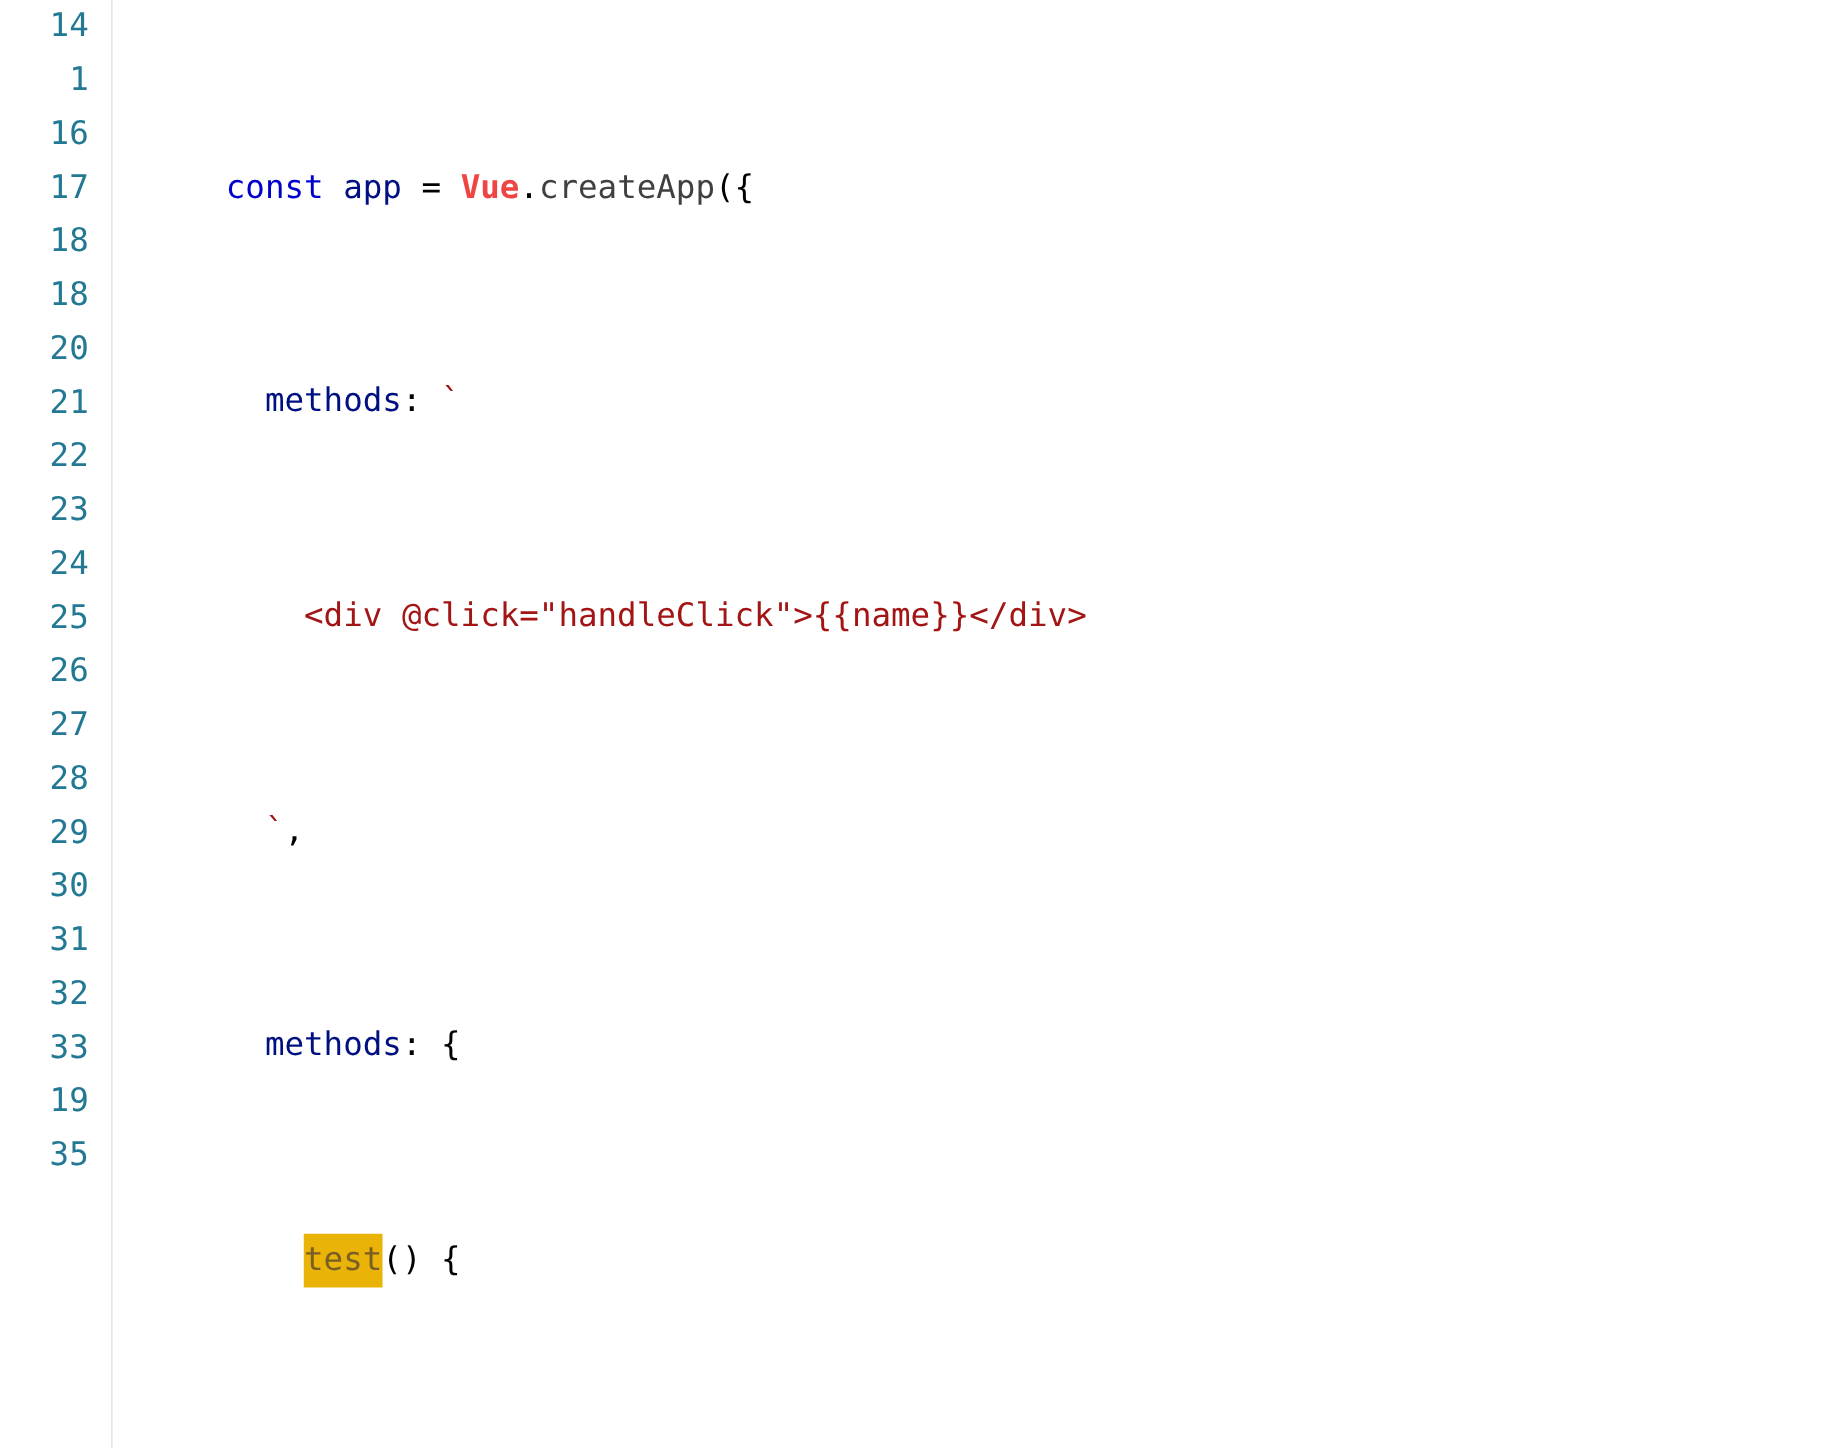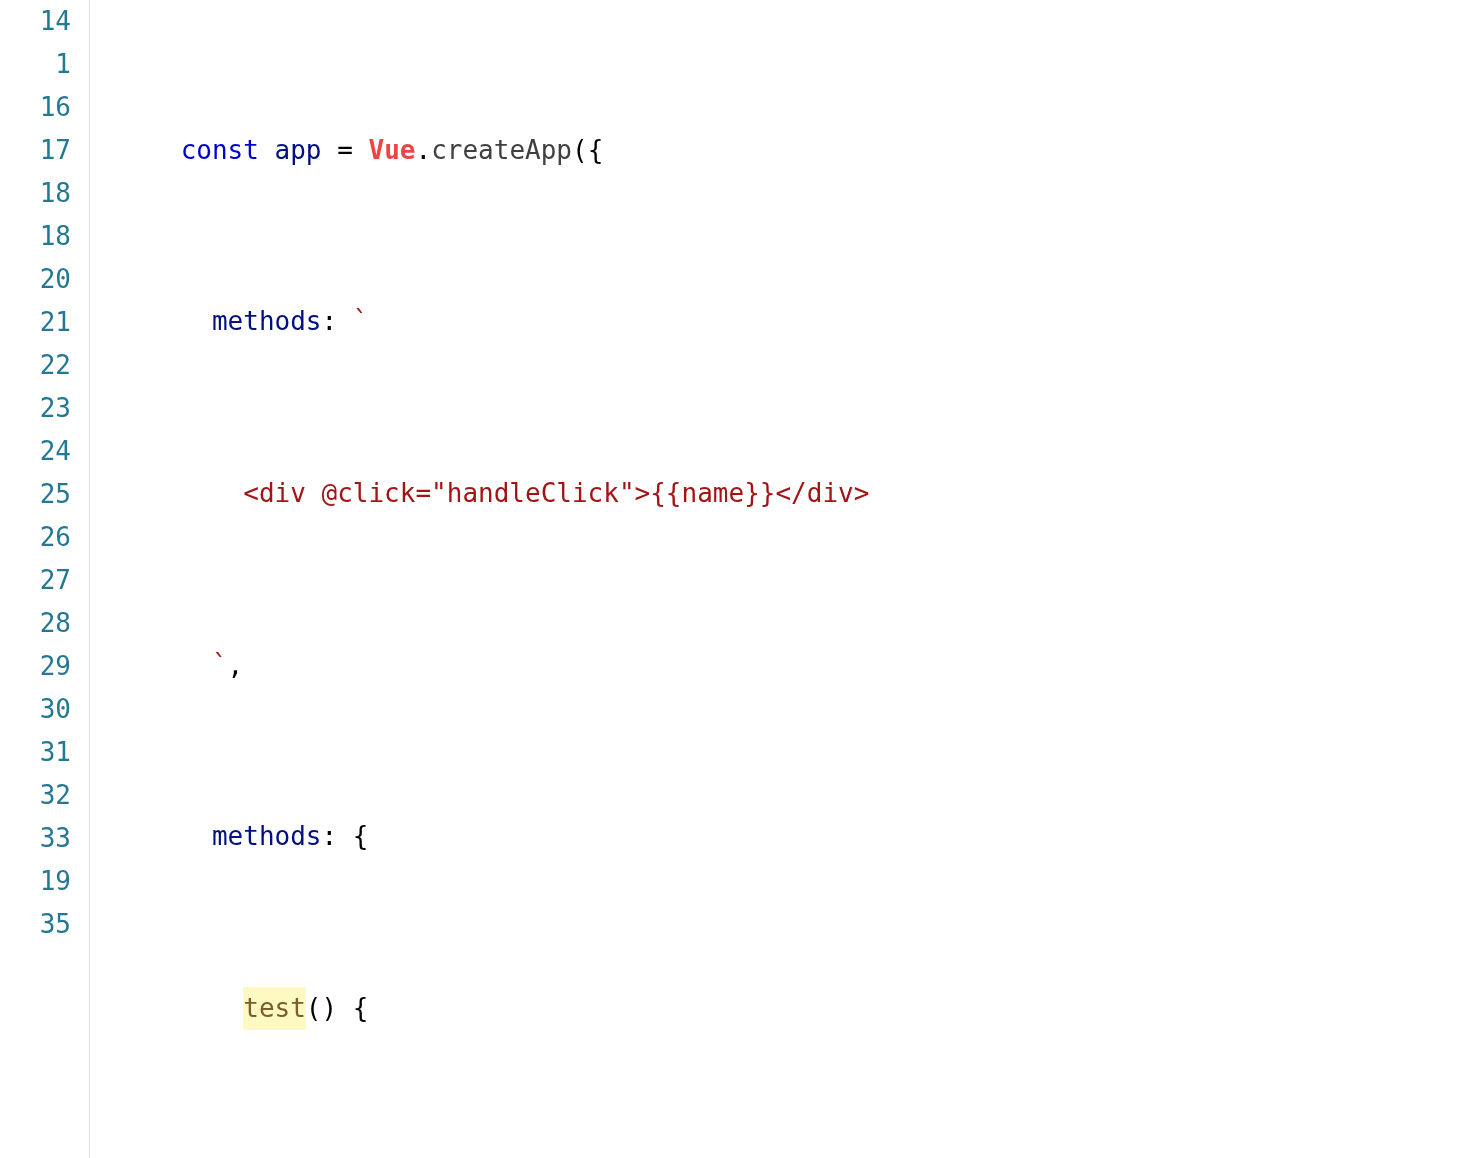--- a/index.html
+++ b/index.html
@@ -44,21 +44,21 @@
     }
     .tk-const { color: #0000cc; }
     .tk-var { color: #001080; }
     .tk-class { color: #ef4444; font-weight: bold; }
     .tk-dot { color: #000000; }
     .tk-method { color: #404040; }
     .tk-func { color: #795e26; }
     .tk-prop { color: #001080; }
     .tk-template { color: #a31515; }
     .highlight {
-      background: #fef9c3;
+      background: #eab308;
     }
     .plain { color: #000000; }
   </style>
 </head>
 <body>
 
 <div class="gutter">
   <div class="line-num">14</div>
   <div class="line-num">1</div>
   <div class="line-num">16</div>

